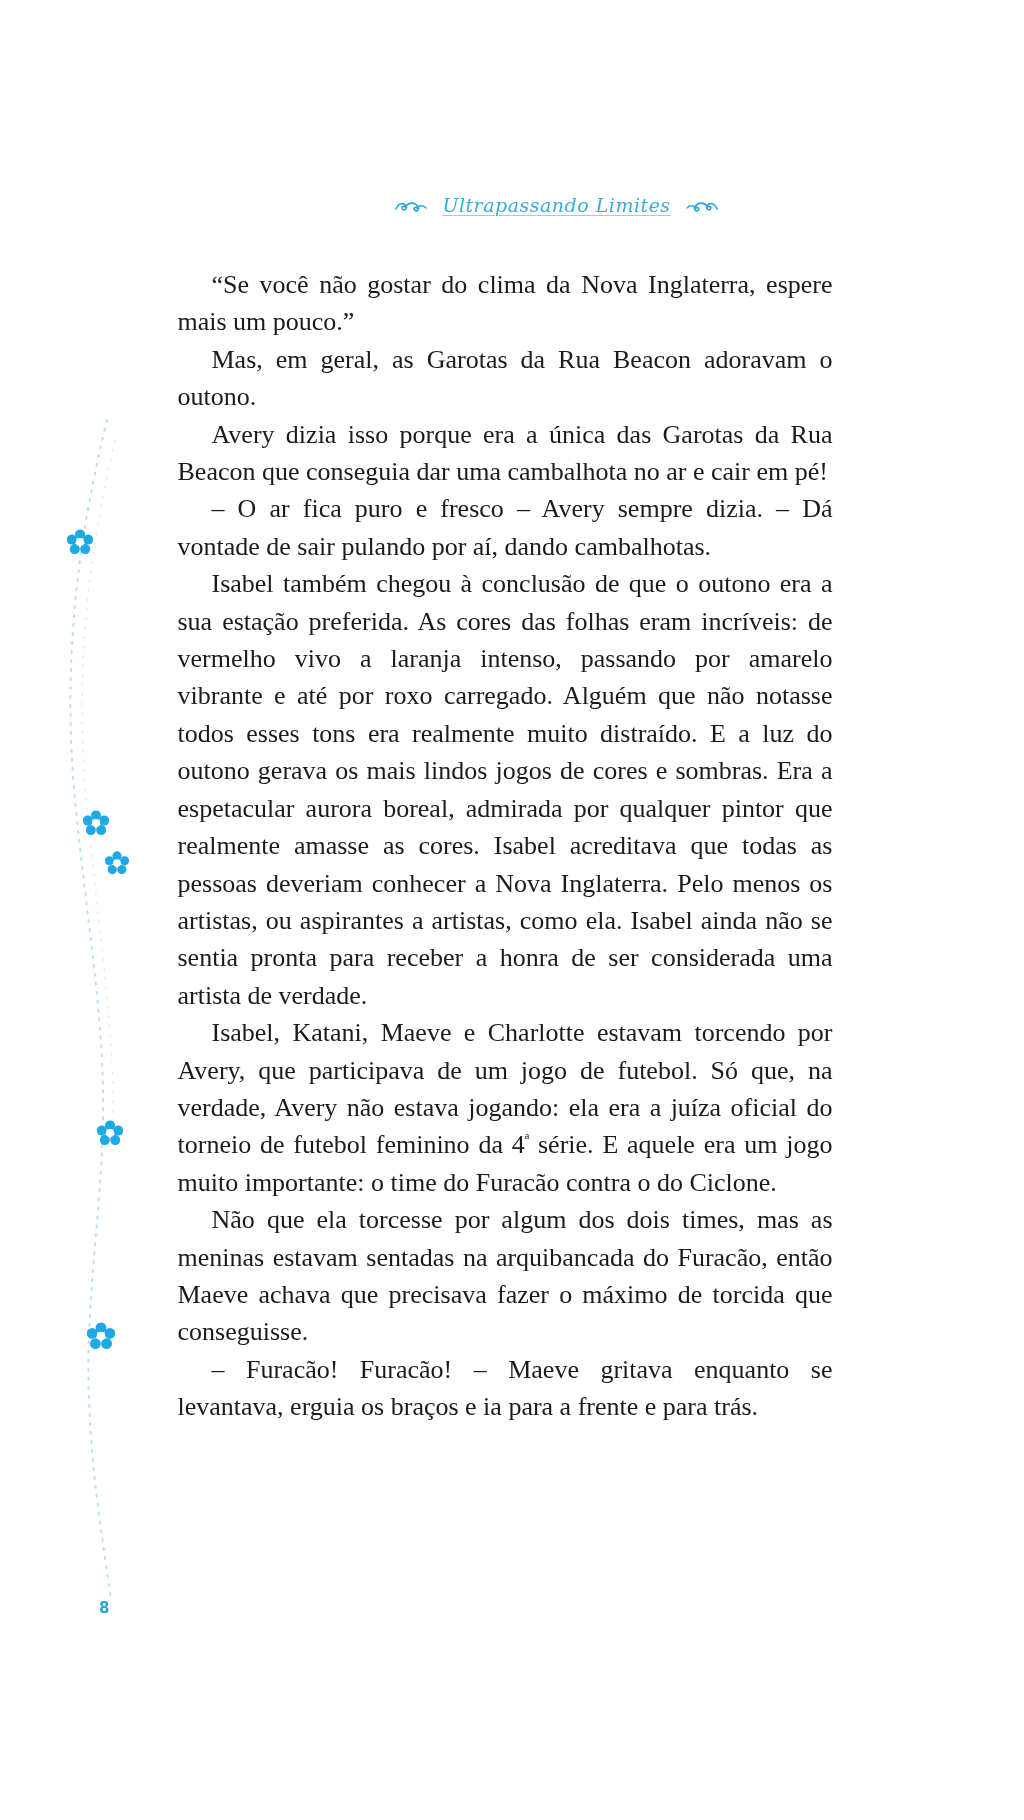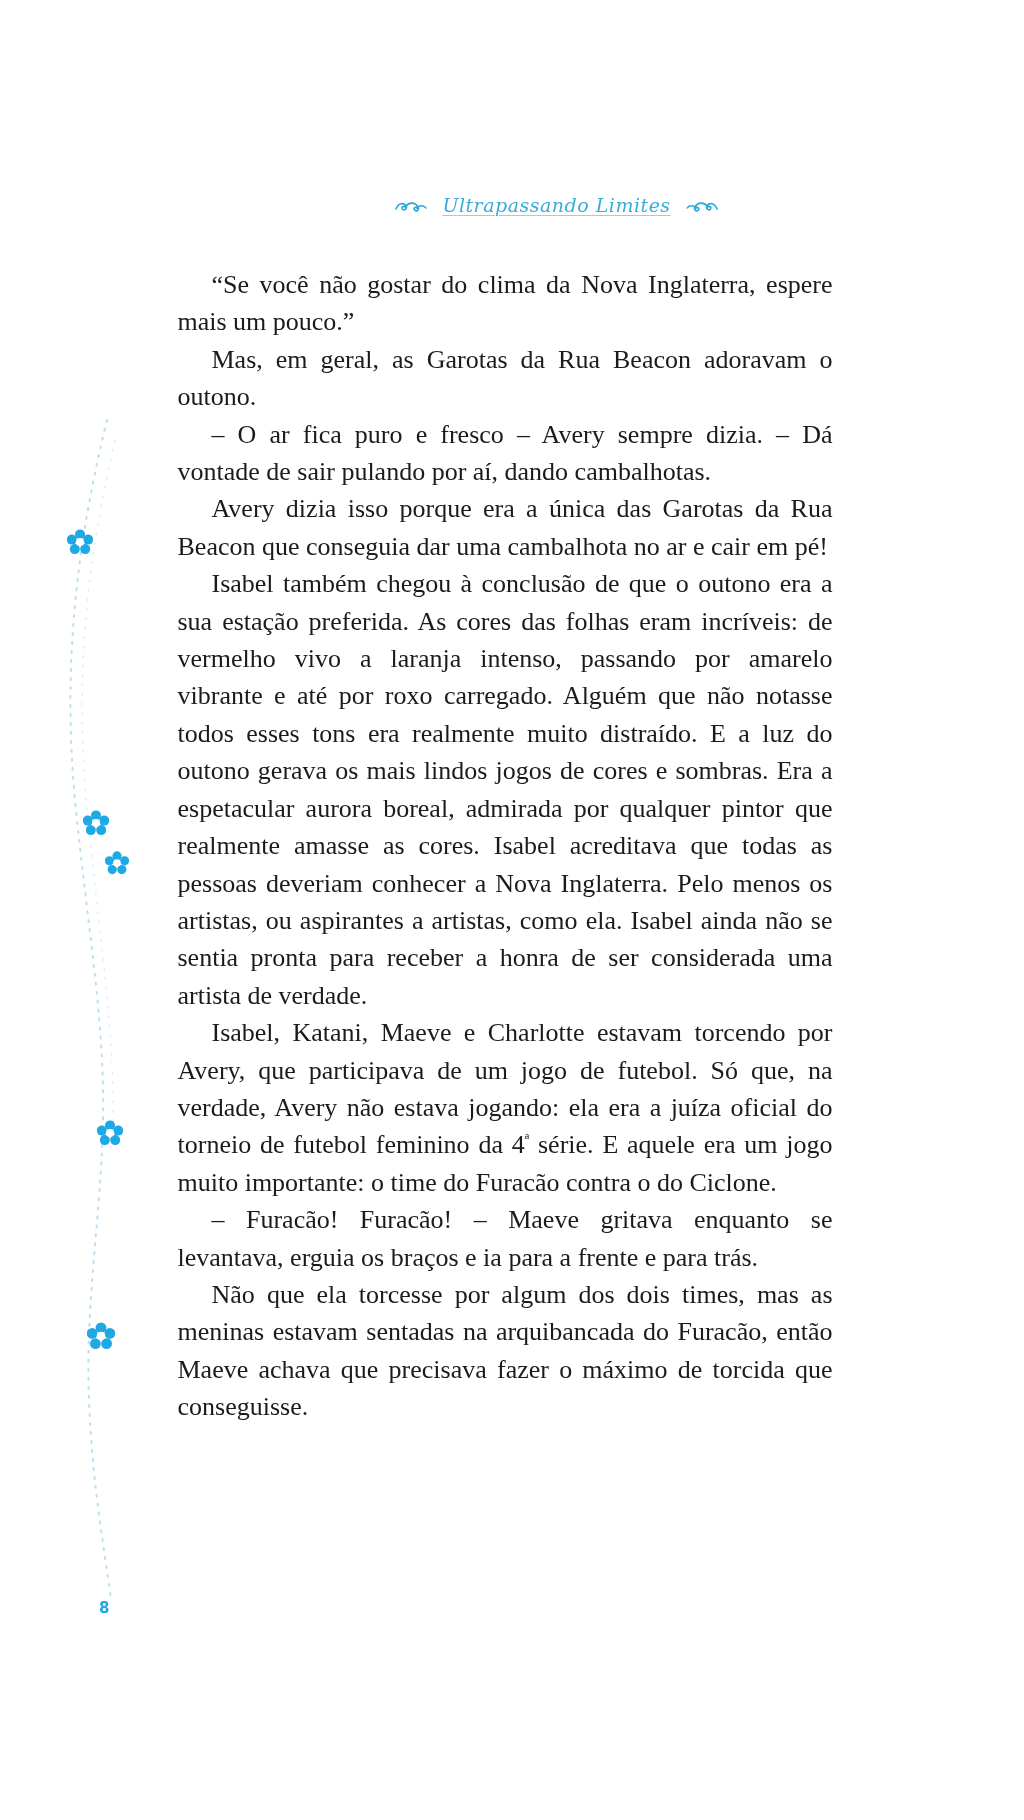--- a/index.html
+++ b/index.html
@@ -197,23 +197,23 @@
         <circle cx="7.8" cy="20.1" r="5"></circle>
         <circle cx="4.8" cy="10.6" r="5"></circle>
       </g>
       <circle cx="13" cy="13" r="4" fill="#ffffff"></circle>
     </svg>
   </div>
 
   <div class="text-column">
     <p class="para">“Se você não gostar do clima da Nova Inglaterra, espere mais um pouco.”</p>
     <p class="para">Mas, em geral, as Garotas da Rua Beacon adoravam o outono.</p>
+    <p class="para">Avery dizia isso porque era a única das Garotas da Rua Beacon que conseguia dar uma cambalhota no ar e cair em pé!</p>
     <p class="para">– O ar fica puro e fresco – Avery sempre dizia. – Dá vontade de sair pulando por aí, dando cambalhotas.</p>
-    <p class="para">Avery dizia isso porque era a única das Garotas da Rua Beacon que conseguia dar uma cambalhota no ar e cair em pé!</p>
     <p class="para">Isabel também chegou à conclusão de que o outono era a sua estação preferida. As cores das folhas eram incríveis: de vermelho vivo a laranja intenso, passando por amarelo vibrante e até por roxo carregado. Alguém que não notasse todos esses tons era realmente muito distraído. E a luz do outono gerava os mais lindos jogos de cores e sombras. Era a espetacular aurora boreal, admirada por qualquer pintor que realmente amasse as cores. Isabel acreditava que todas as pessoas deveriam conhecer a Nova Inglaterra. Pelo menos os artistas, ou aspirantes a artistas, como ela. Isabel ainda não se sentia pronta para receber a honra de ser considerada uma artista de verdade.</p>
     <p class="para"><span>Isabel, Katani, Maeve e Charlotte estavam torcendo por Avery, que participava de um jogo de futebol. Só que, na verdade, Avery não estava jogando: ela era a juíza oficial do torneio de futebol feminino da 4</span><sup class="ord">ª</sup><span> série. E aquele era um jogo muito importante: o time do Furacão contra o do Ciclone.</span></p>
+    <p class="para">Não que ela torcesse por algum dos dois times, mas as meninas estavam sentadas na arquibancada do Furacão, então Maeve achava que precisava fazer o máximo de torcida que conseguisse.</p>
     <p class="para">– Furacão! Furacão! – Maeve gritava enquanto se levantava, erguia os braços e ia para a frente e para trás.</p>
-    <p class="para">Não que ela torcesse por algum dos dois times, mas as meninas estavam sentadas na arquibancada do Furacão, então Maeve achava que precisava fazer o máximo de torcida que conseguisse.</p>
   </div>
 
   <div class="folio">8</div>
 
 </div>
 
 </body></html>

